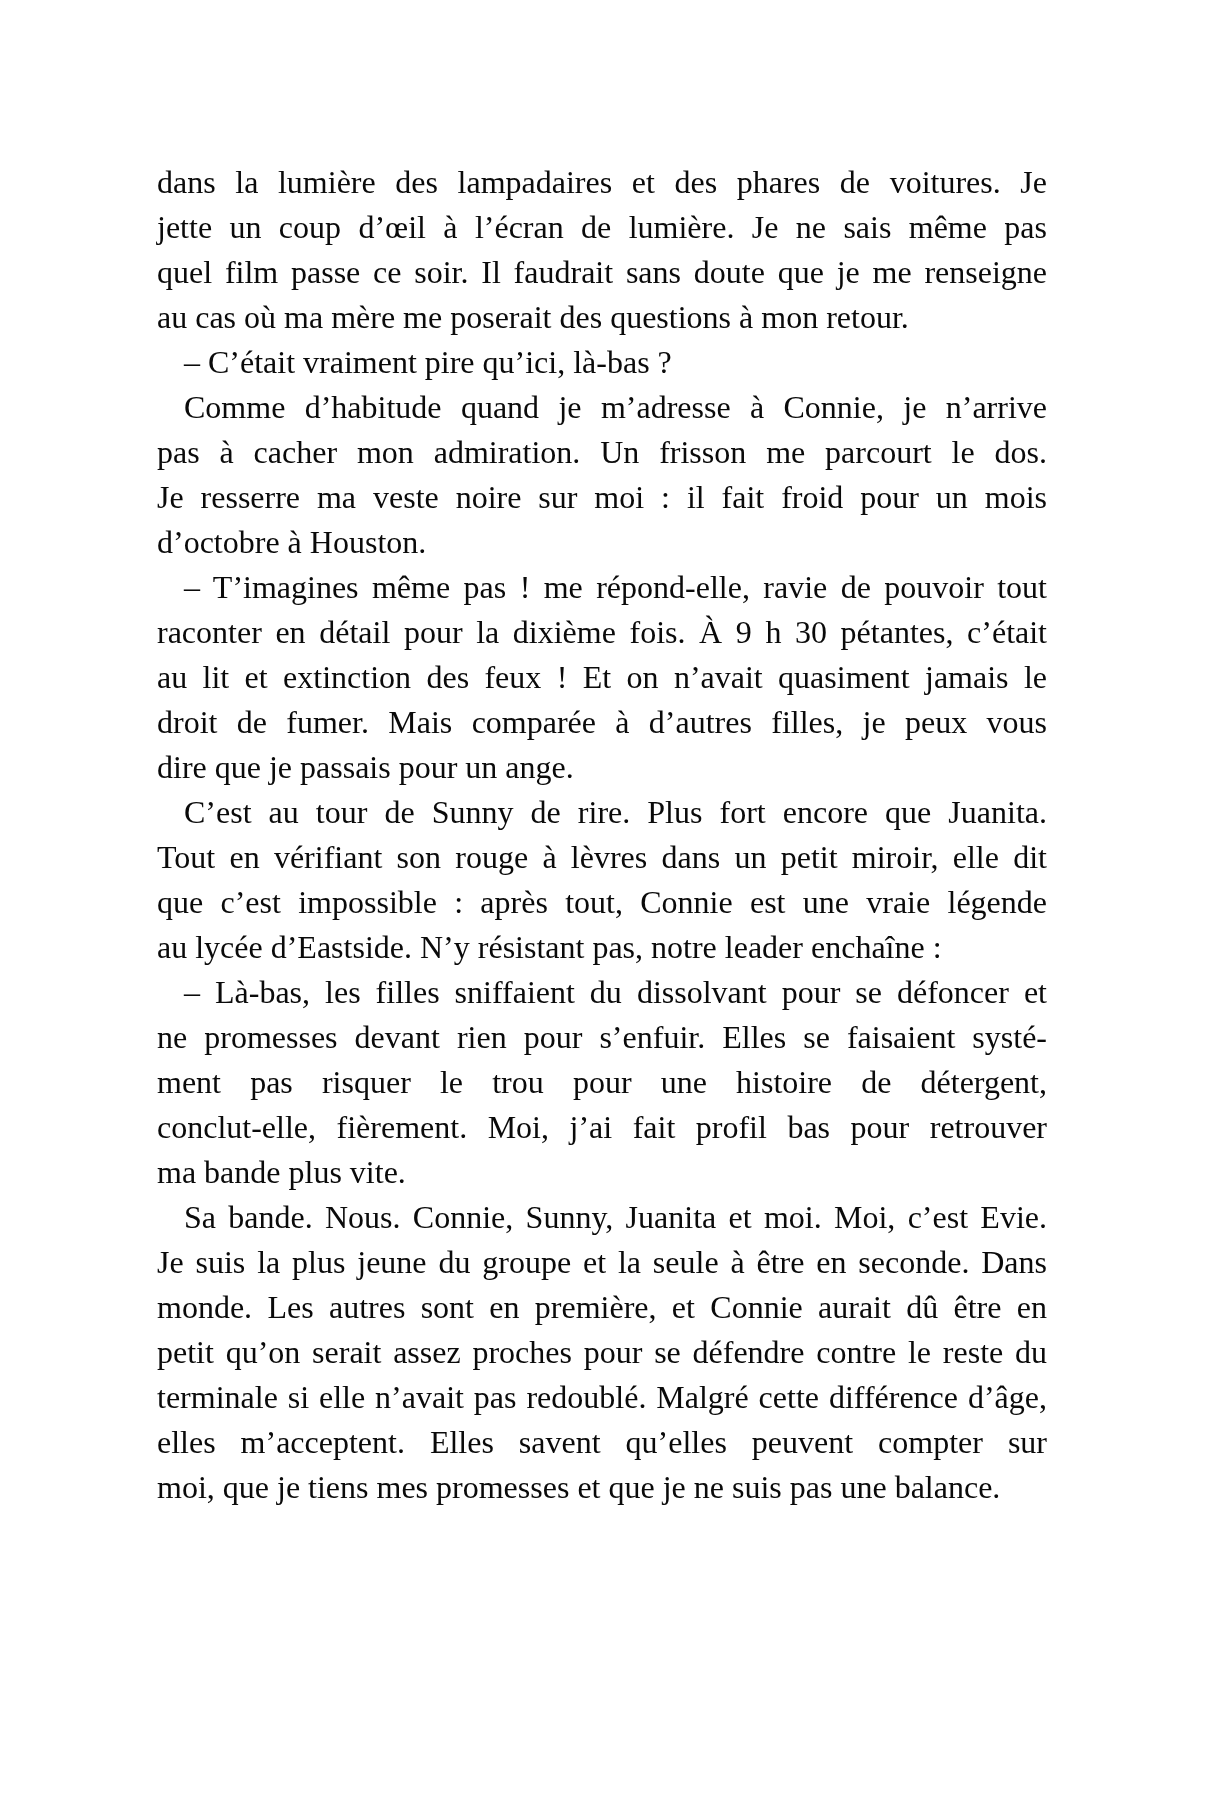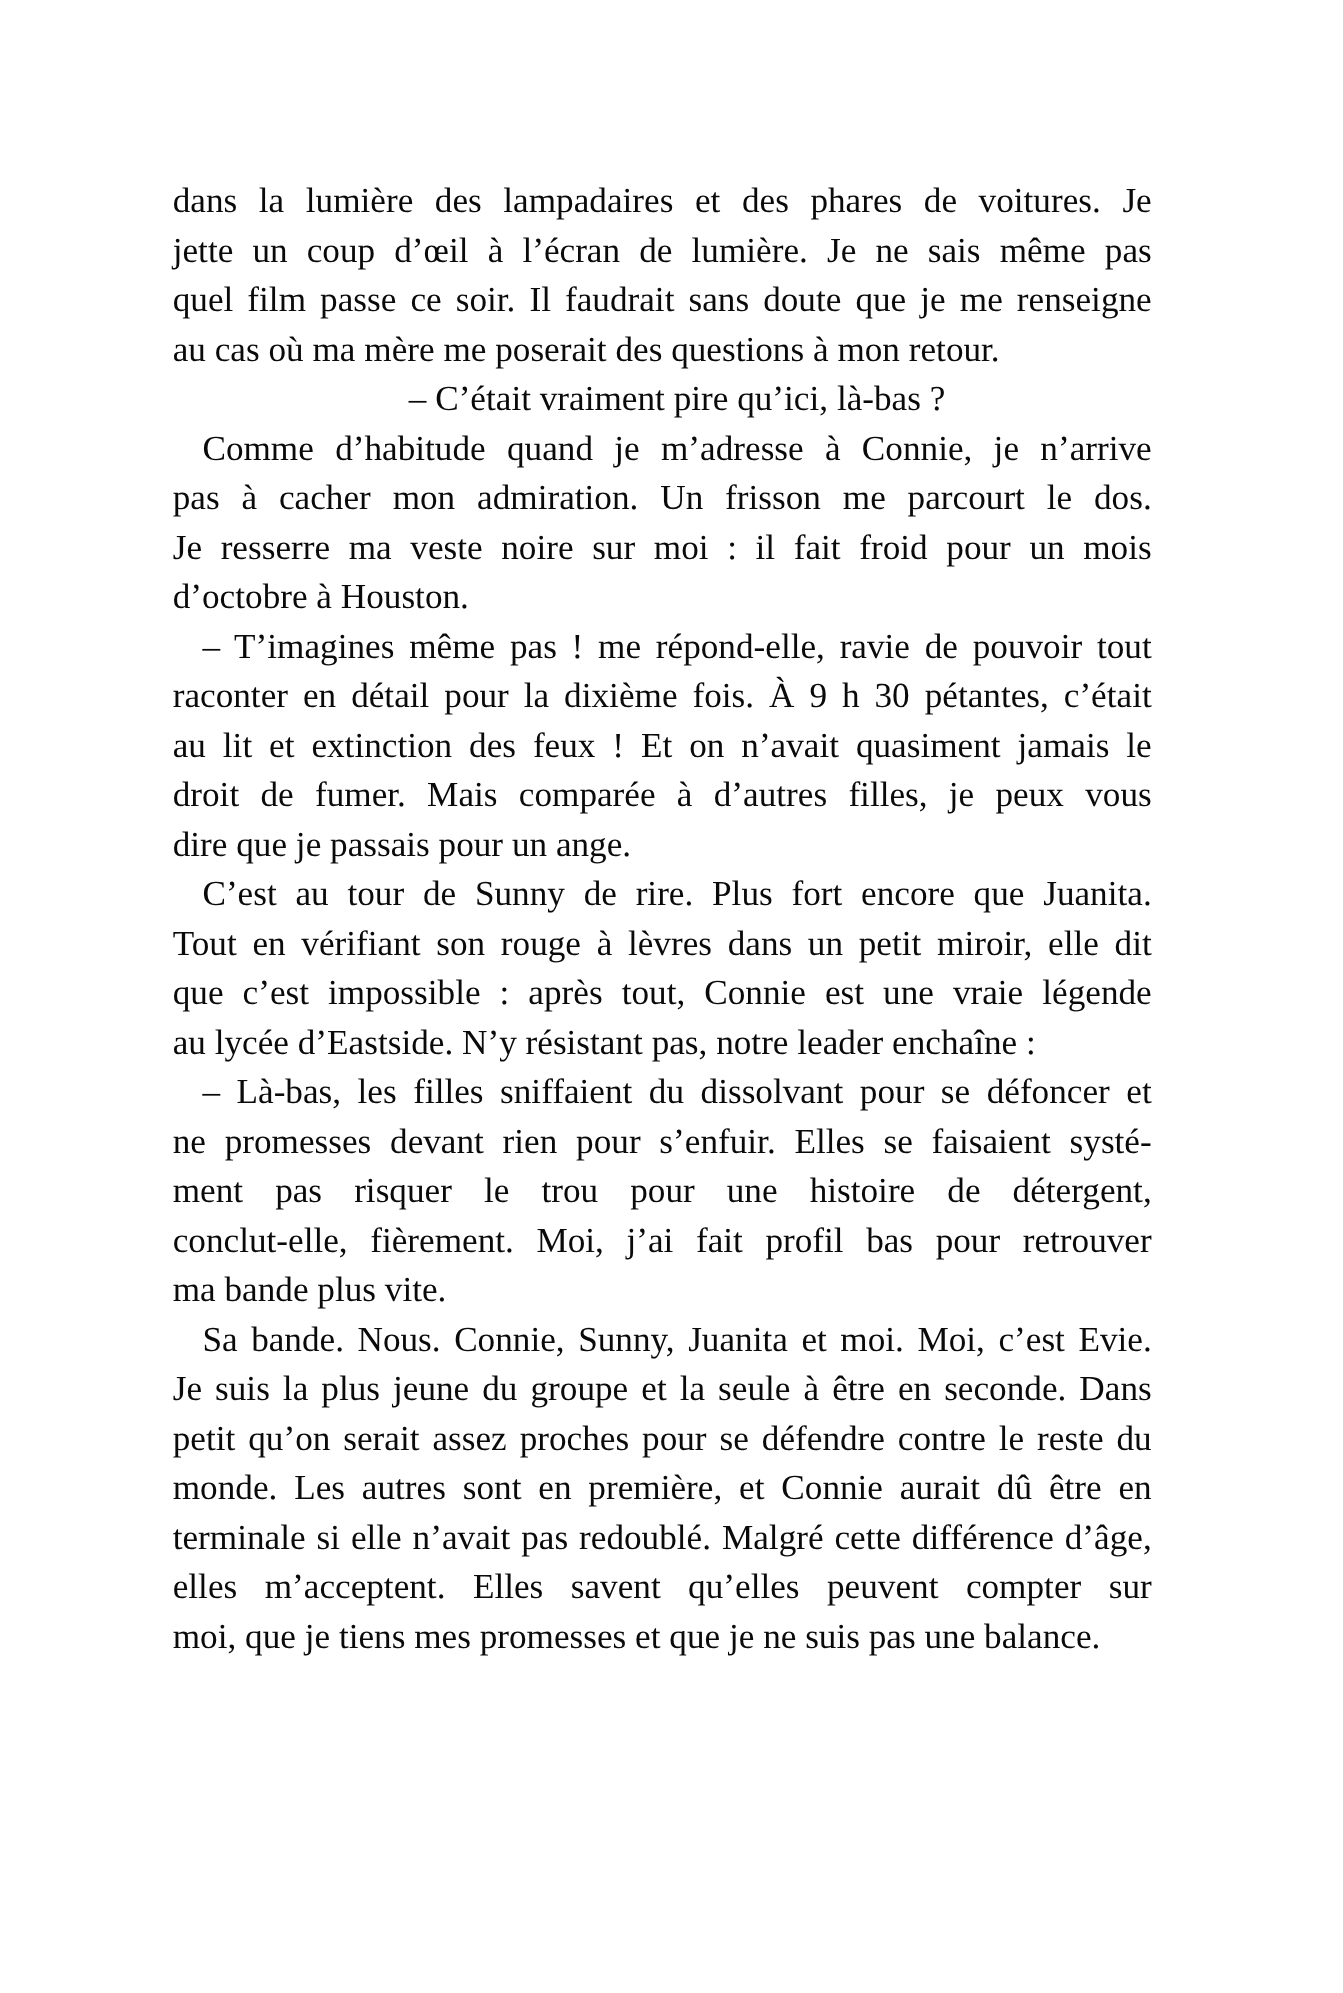--- a/index.html
+++ b/index.html
@@ -32,21 +32,20 @@
     text-align: left;
     white-space: normal;
   }
   .line.full {
     text-align: justify;
     text-align-last: justify;
     -moz-text-align-last: justify;
   }
   .line.indent {
     text-indent: 27px;
-    text-align: center;
   }
   .page-number-row {
     position: absolute;
     left: 172px;
     top: 1658px;
     width: 890px;
     text-align: center;
   }
   .page-number {
     display: inline-block;
@@ -96,22 +95,22 @@
       <div class="paragraph">
         <div class="line full indent">– Là-bas, les filles sniffaient du dissolvant pour se défoncer et</div>
         <div class="line full">ne promesses devant rien pour s’enfuir. Elles se faisaient systé-</div>
         <div class="line full">ment pas risquer le trou pour une histoire de détergent,</div>
         <div class="line full">conclut-elle, fièrement. Moi, j’ai fait profil bas pour retrouver</div>
         <div class="line">ma bande plus vite.</div>
       </div>
       <div class="paragraph">
         <div class="line full indent">Sa bande. Nous. Connie, Sunny, Juanita et moi. Moi, c’est Evie.</div>
         <div class="line full">Je suis la plus jeune du groupe et la seule à être en seconde. Dans</div>
+        <div class="line full">monde. Les autres sont en première, et Connie aurait dû être en</div>
         <div class="line full">petit qu’on serait assez proches pour se défendre contre le reste du</div>
-        <div class="line full">monde. Les autres sont en première, et Connie aurait dû être en</div>
         <div class="line full">terminale si elle n’avait pas redoublé. Malgré cette différence d’âge,</div>
         <div class="line full">elles m’acceptent. Elles savent qu’elles peuvent compter sur</div>
         <div class="line">moi, que je tiens mes promesses et que je ne suis pas une balance.</div>
       </div>
     </div>
   <div class="page-number-row">
     <span class="page-number">10</span>
   </div>
 </div>
 

